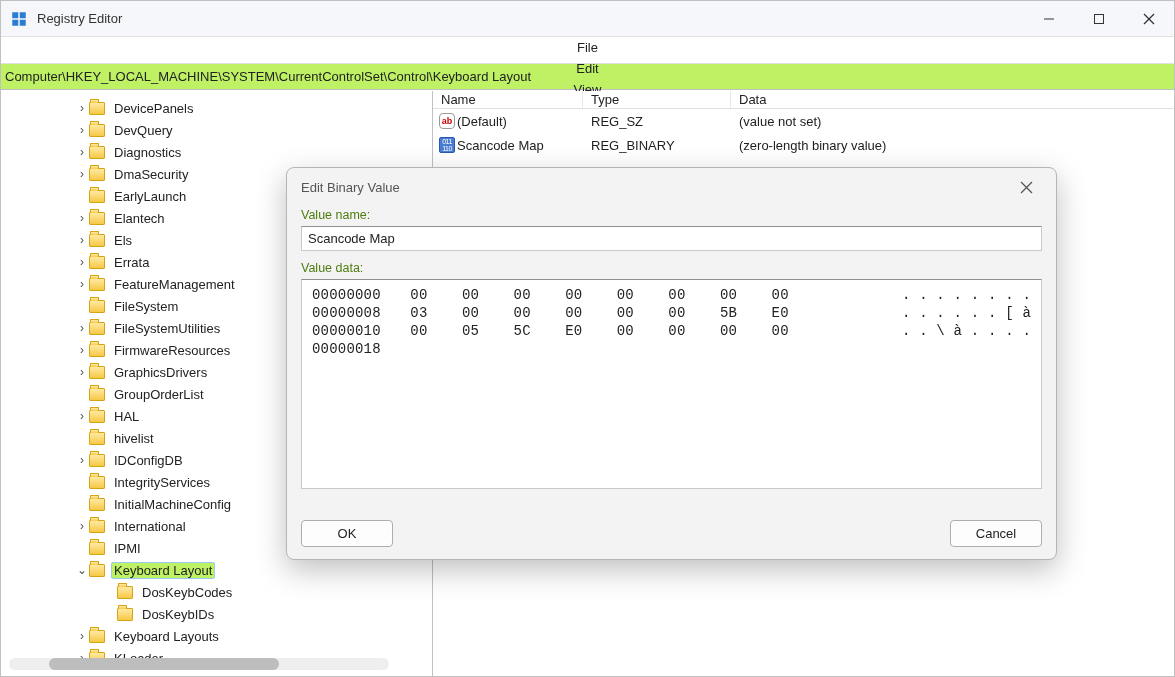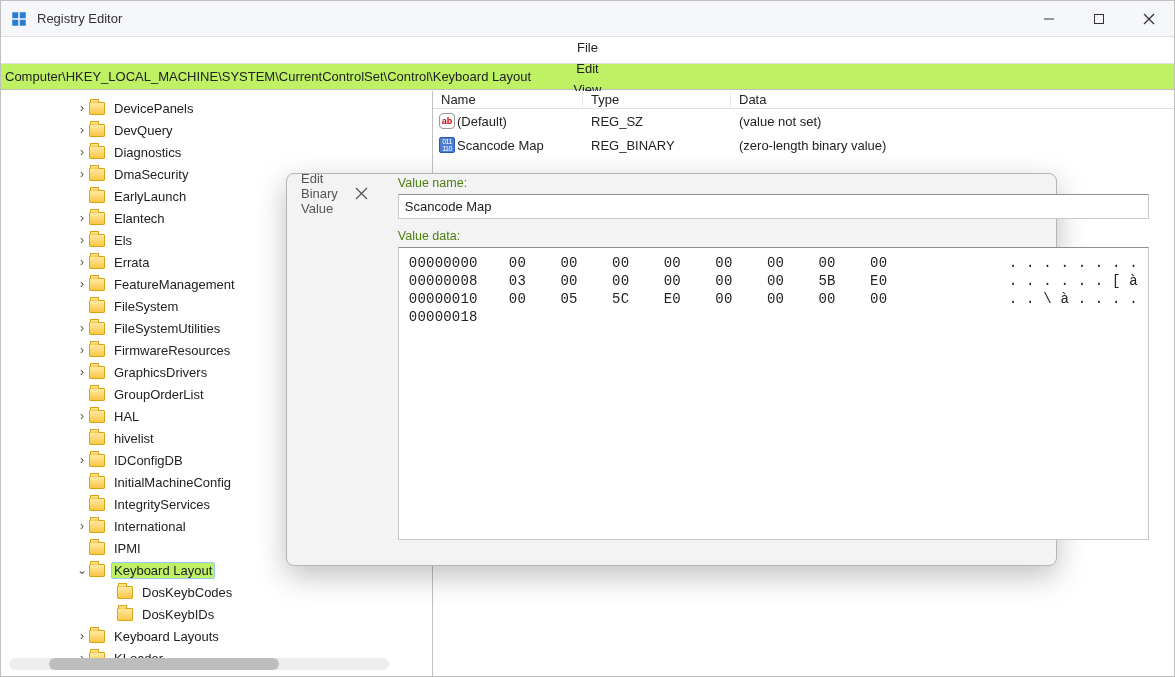--- a/index.html
+++ b/index.html
@@ -39,21 +39,21 @@
   .list-row { display:flex; height:24px; align-items:center; }
   .list-row .icon-slot { width:22px; display:flex; align-items:center; justify-content:center; padding-left:6px; }
   .list-row .nm { width:128px; padding-left:2px; }
   .list-row .tp { width:148px; padding-left:8px; }
   .list-row .dt { flex:1; padding-left:8px; }
 
   .ab-icon { width:16px; height:16px; background:#fff; border:1px solid #999; border-radius:4px; font-size:9px; font-weight:bold; color:#c00; display:flex; align-items:center; justify-content:center; }
   .bin-icon { width:16px; height:16px; background:#4a7dd1; border:1px solid #2a5ab0; border-radius:2px; font-size:7px; color:#fff; display:flex; align-items:center; justify-content:center; letter-spacing:-0.5px; }
 
   
-  .dialog { position:absolute; left:285px; top:172px; width:771px; height:393px; background:#f3f3f3; border:1px solid #b5b5b5; border-radius:8px; box-shadow:0 10px 30px rgba(0,0,0,.25); display:flex; flex-direction:row; }
+  .dialog { position:absolute; left:285px; top:166px; width:771px; height:393px; background:#f3f3f3; border:1px solid #b5b5b5; border-radius:8px; box-shadow:0 10px 30px rgba(0,0,0,.25); display:flex; flex-direction:column; }
   .dlg-title { height:38px; display:flex; align-items:center; padding:0 14px; font-size:13px; color:#555; }
   .dlg-close { margin-left:auto; width:32px; height:32px; display:flex; align-items:center; justify-content:center; color:#555; }
   .dlg-body { flex:1; padding:0 14px 8px; display:flex; flex-direction:column; }
   .fld-label { font-size:12.5px; color:#4d7c0f; margin-top:2px; margin-bottom:4px; }
   .ro-input { background:#fff; border:1px solid #c9c9c9; border-top-color:#8f8f8f; padding:4px 6px; font-size:13px; }
   .hex-area { background:#fff; border:1px solid #c9c9c9; border-top-color:#8f8f8f; flex:1; padding:6px 10px; font-family:"Consolas","Courier New",monospace; font-size:14px; line-height:18px; letter-spacing:0.2px; overflow:auto; margin-bottom:17px;}
   .hex-row { display:flex; white-space:pre; }
   .hx-off { width:100px; }
   .hx-bytes { width:500px; }
   .hx-ascii { flex:1; }
@@ -193,26 +193,26 @@
             <span class="tree-label">hivelist</span>
           </div>
           <div class="tree-row">
             <span class="chev">›</span>
             <span class="folder"></span>
             <span class="tree-label">IDConfigDB</span>
           </div>
           <div class="tree-row">
             <span class="leaf-line"></span>
             <span class="folder"></span>
+            <span class="tree-label">IntegrityServices</span>
+          </div>
+          <div class="tree-row">
+            <span class="leaf-line"></span>
+            <span class="folder"></span>
             <span class="tree-label">InitialMachineConfig</span>
-          </div>
-          <div class="tree-row">
-            <span class="leaf-line"></span>
-            <span class="folder"></span>
-            <span class="tree-label">IntegrityServices</span>
           </div>
           <div class="tree-row">
             <span class="chev">›</span>
             <span class="folder"></span>
             <span class="tree-label">International</span>
           </div>
           <div class="tree-row">
             <span class="leaf-line"></span>
             <span class="folder"></span>
             <span class="tree-label">IPMI</span>

